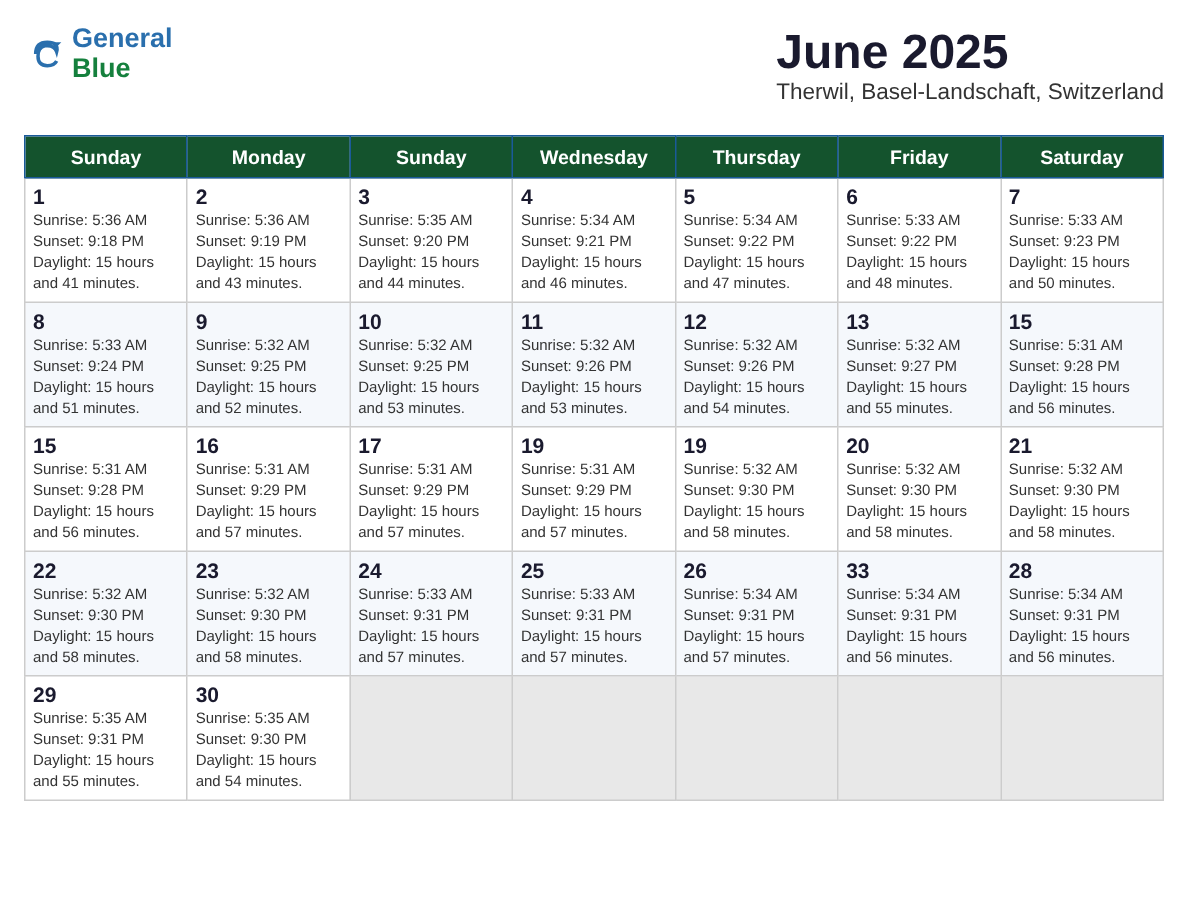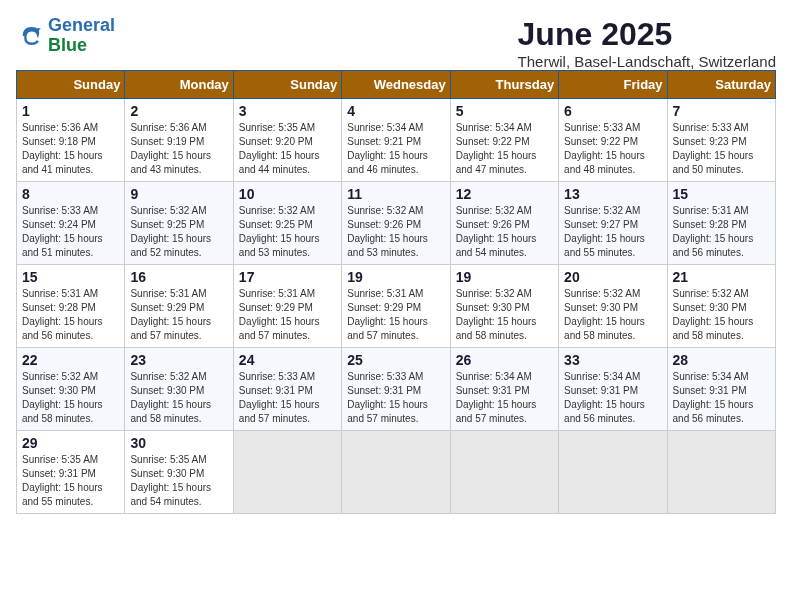--- a/index.html
+++ b/index.html
@@ -7,21 +7,21 @@
       font-family: Arial, sans-serif;
       background: #fff;
       width: 792px;
       min-height: 612px;
       padding: 16px;
     }
     .header-area {
       display: flex;
       justify-content: space-between;
       align-items: flex-start;
-      margin-bottom: 0;
+      margin-bottom: 20px;
       gap: 12px;
     }
     .logo {
       display: flex;
       align-items: center;
       gap: 4px;
     }
     .logo-text {
       font-size: 18px;
       font-weight: bold;
@@ -46,24 +46,24 @@
     .subtitle {
       font-size: 15px;
       color: #333;
     }
     table {
       width: 100%;
       border-collapse: collapse;
       font-size: 11px;
     }
     thead tr th {
-      background-color: #a16207;
+      background-color: #14532d;
       color: #fff;
       padding: 6px 4px;
-      text-align: right;
+      text-align: center;
       font-size: 13px;
       font-weight: bold;
       border: 1px solid #1a5a99;
     }
     tbody tr td {
       border: 1px solid #ccc;
       padding: 4px 5px;
       vertical-align: top;
       background: #fff;
       min-width: 100px;

